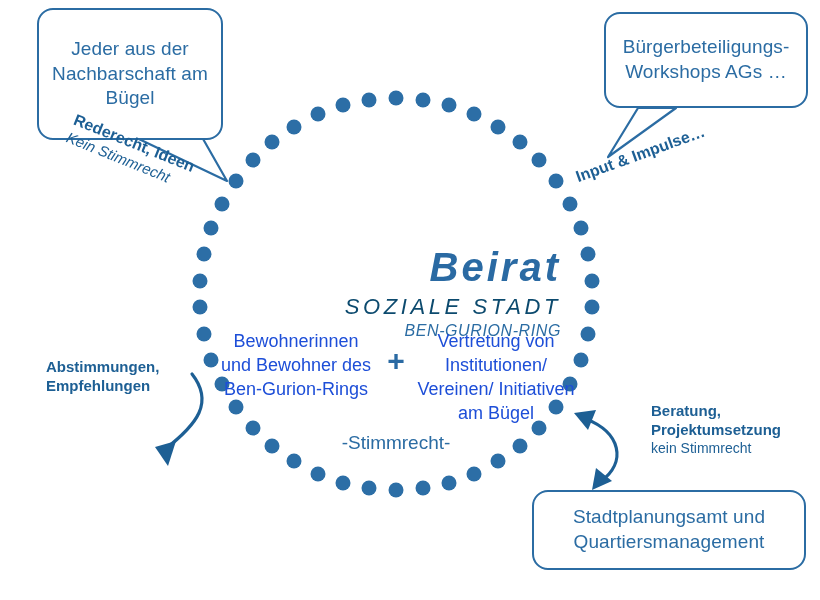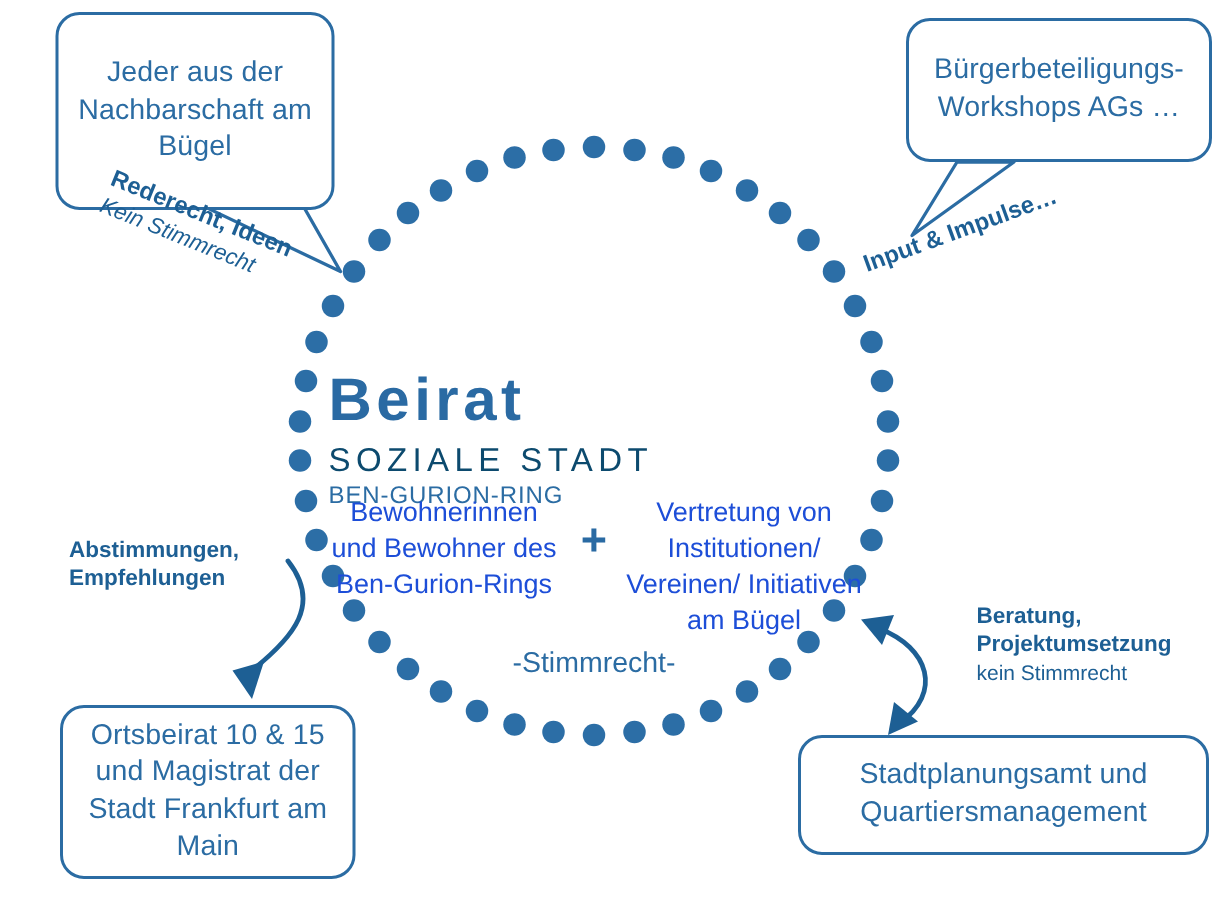--- a/index.html
+++ b/index.html
@@ -59,27 +59,28 @@
     width: 15px;
     height: 15px;
     border-radius: 50%;
     background: #2c6ea6;
     transform: translate(-50%, -50%);
   }
 
   
   #centre-block {
     position: absolute;
-    left: 384px;
+    left: 396px;
     top: 294px;
     transform: translate(-50%, -50%);
     width: 330px;
-    text-align: left;
+    text-align: right;
     z-index: 4;
     pointer-events: none;
+    font-style: italic;
   }
   #title-beirat {
     font-size: 40px;
     font-weight: 700;
     letter-spacing: 3px;
     color: #2a6aa3;
     line-height: 1;
     margin: 0 0 8px 0;
   }
   #title-soziale {
@@ -271,23 +272,20 @@
   <div id="stimmrecht-label">-Stimmrecht-</div>
 
   <div class="bubble" id="bubble-neighbourhood">
     <div class="txt">Jeder aus der Nachbarschaft am Bügel</div>
   </div>
 
   <div class="bubble" id="bubble-workshops">
     <div class="txt">Bürgerbeteiligungs- Workshops AGs …</div>
   </div>
 
-  <div class="bubble" id="box-ortsbeirat">
-    <div class="txt">Ortsbeirat 10 &amp; 15 und Magistrat der Stadt Frankfurt am Main</div>
-  </div>
 
   <div class="bubble" id="box-stadtplanungsamt">
     <div class="txt">Stadtplanungsamt und Quartiersmanagement</div>
   </div>
 
   <div class="conn-label" id="label-rederecht">
     <div class="l1">Rederecht, Ideen</div>
     <div class="l2">Kein Stimmrecht</div>
   </div>
 

